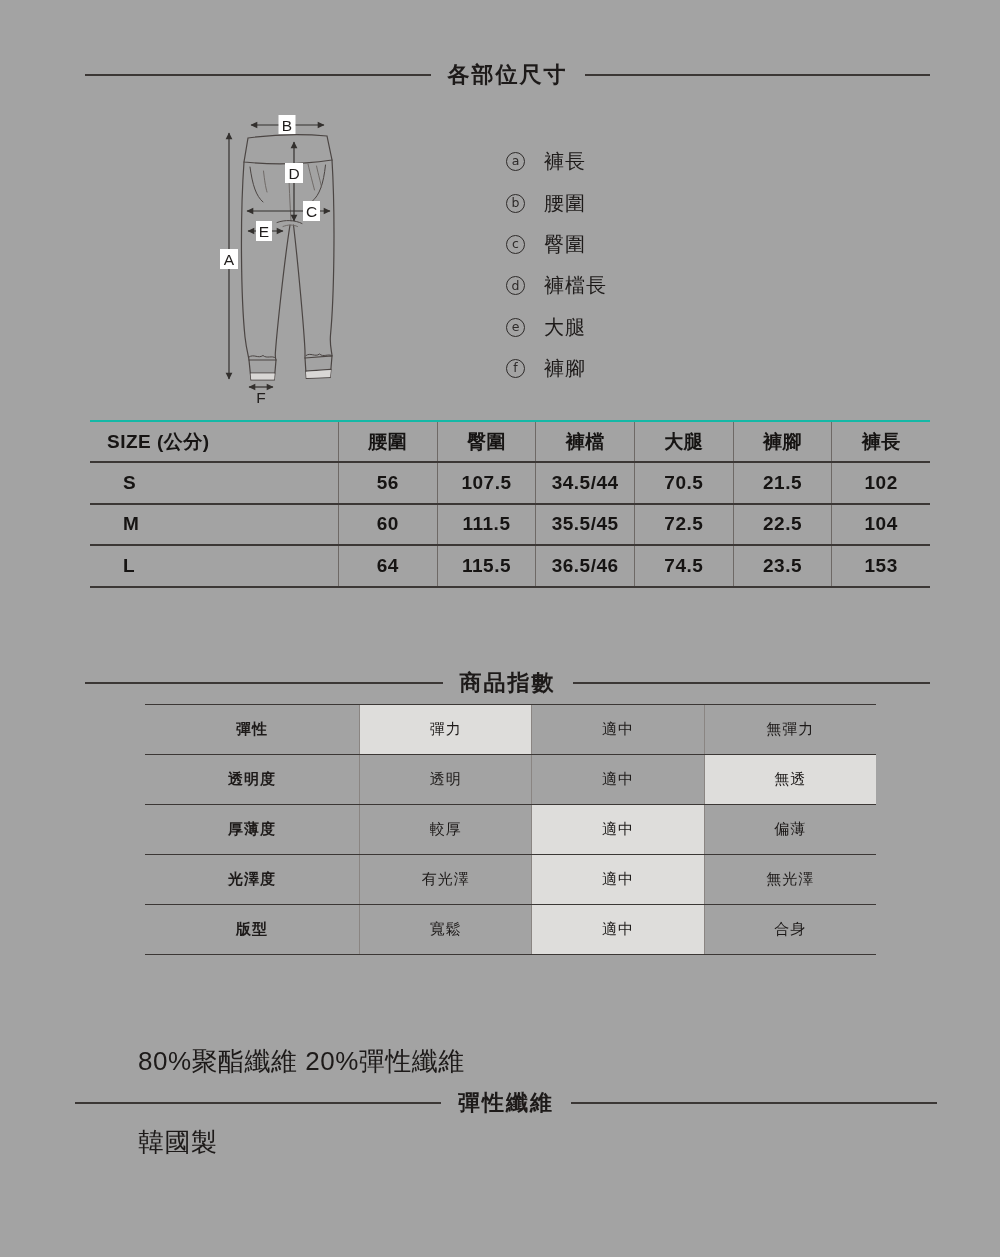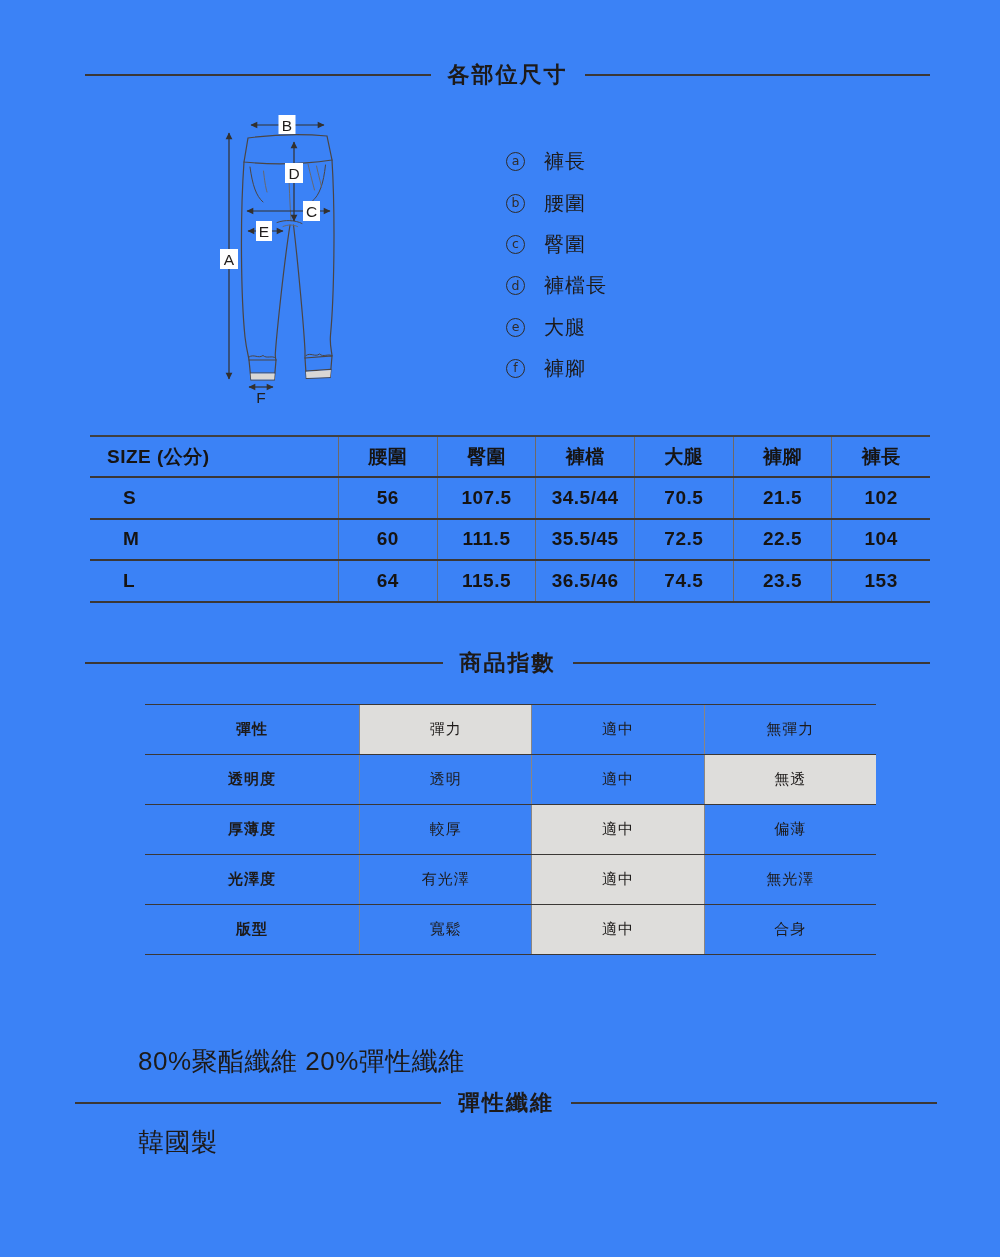--- a/index.html
+++ b/index.html
@@ -1,40 +1,40 @@
 <!DOCTYPE html>
 <html><head>
 <meta charset="utf-8">
 <style>
   html,body{margin:0;padding:0;background:#fff;}
   .page{
-    position:relative;width:1000px;height:1257px;background:#3b82f6;overflow:hidden;
+    position:relative;width:1000px;height:1257px;background:#a3a3a3;overflow:hidden;
     font-family:"Liberation Sans","DejaVu Sans",sans-serif;color:#1d1a19;
   }
   
   .sec-header{position:absolute;display:flex;align-items:center;}
   .sec-header .rule{flex:1;height:2px;background:#3b3735;}
   .sec-header .sec-title{margin:0 17px;font-size:22px;font-weight:bold;letter-spacing:2px;color:#1d1a19;white-space:nowrap;}
   #hdr-parts{left:85px;top:60px;width:845px;}
-  #hdr-index{left:85px;top:648px;width:845px;}
+  #hdr-index{left:85px;top:668px;width:845px;}
   #hdr-comp{left:75px;top:1000px;width:862px;}
   #hdr-origin{left:75px;top:1088px;width:862px;}
   
   .pants-svg{position:absolute;left:185px;top:113px;width:220px;height:295px;}
   
   .legend{position:absolute;left:506px;top:141px;}
   .legend-item{height:41.4px;display:flex;align-items:center;gap:19px;}
   .legend-circle{
     width:19px;height:19px;box-sizing:border-box;border:1.4px solid #2e2b2a;border-radius:50%;
     display:flex;align-items:center;justify-content:center;
     font-size:12.5px;line-height:1;color:#2e2b2a;font-family:"DejaVu Sans",sans-serif;
   }
   .legend-label{font-size:20px;letter-spacing:1px;}
   
-  .size-table{position:absolute;left:90px;top:435px;width:840px;border-top:2px solid #404040;text-align:center;}
+  .size-table{position:absolute;left:90px;top:420px;width:840px;border-top:2px solid #14b8a6;text-align:center;}
   .size-row{
     display:grid;grid-template-columns:248px repeat(6,1fr);
     height:41.4px;box-sizing:border-box;border-bottom:2px solid #3b3735;
   }
   .size-row > div{
     display:flex;align-items:center;justify-content:center;
     font-size:19px;font-weight:bold;color:#161413;letter-spacing:0.5px;
   }
   .size-row > div:not(:first-child){border-left:1.2px solid #6e6966;}
   .size-row .col-head{justify-content:flex-start;padding-left:17px;}

